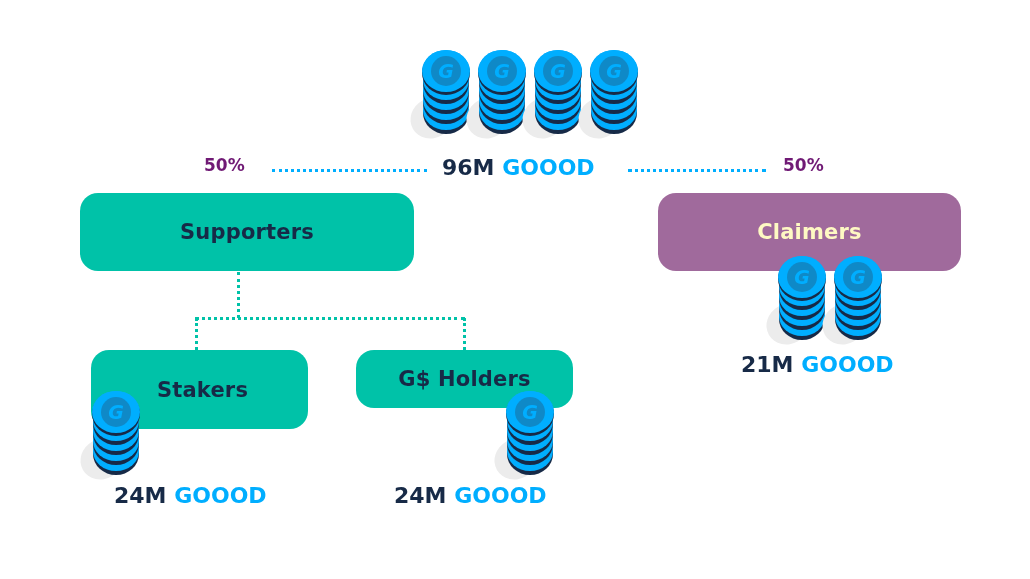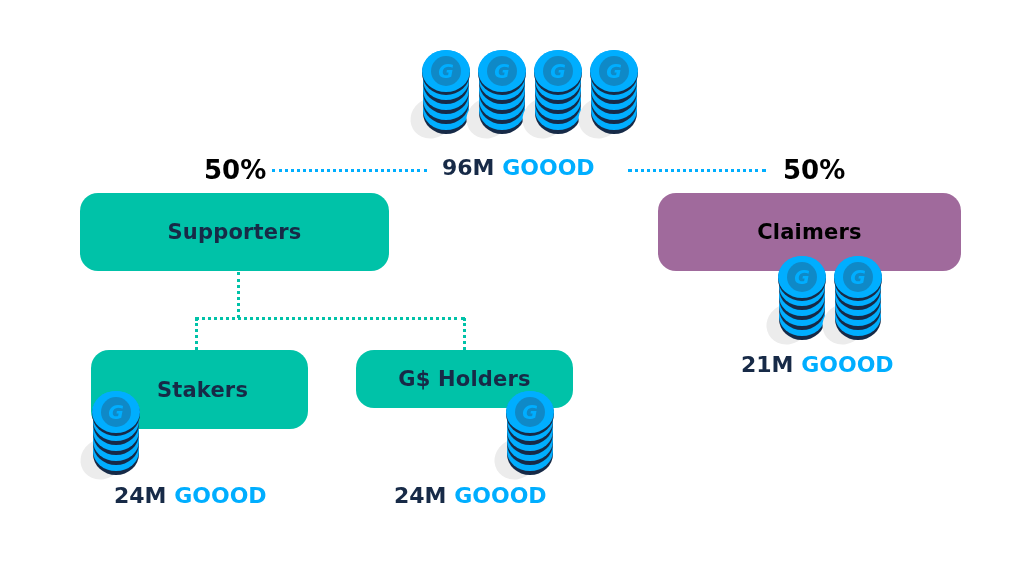--- a/index.html
+++ b/index.html
@@ -1,22 +1,22 @@
 <!DOCTYPE html>
 <html><head>
 <meta charset="utf-8">
 <style>
   html, body { margin: 0; padding: 0; background: #ffffff; }
   body { width: 1030px; height: 579px; position: relative; overflow: hidden;
          font-family: "DejaVu Sans", sans-serif; }
   .box { position: absolute; border-radius: 18px; display: flex; align-items: center;
          justify-content: center; font-weight: bold; font-size: 21px; letter-spacing: 0.2px; }
   .teal { background: #00c2a8; color: #172a47; }
-  .purple { background: #a06a9c; color: #000000; justify-content: center; }
-  .pct { position: absolute; font-weight: bold; font-size: 26px; color: #000000; }
+  .purple { background: #a06a9c; color: #fef9c3; justify-content: center; }
+  .pct { position: absolute; font-weight: bold; font-size: 17px; color: #701a75; }
   .amount { position: absolute; font-weight: bold; font-size: 22px; white-space: nowrap; }
   .amount .num { color: #172a47; }
   .amount .unit { color: #00aeff; }
   .dots-h { position: absolute; height: 0; border-top: 3px dotted; }
   .dots-v { position: absolute; width: 0; border-left: 3px dotted; }
   .blue-dots { border-color: #00aeff; }
   .teal-dots { border-color: #00c2a8; }
   svg.coins { position: absolute; overflow: visible; }
 </style>
 </head>
@@ -97,21 +97,21 @@
   <span class="num">96M</span>
   <span class="unit">GOOOD</span>
 </div>
 
 <div class="pct" style="left:204px;top:155px;">50%</div>
 <div class="pct" style="left:783px;top:155px;">50%</div>
 
 <div class="dots-h blue-dots" style="left:272px;top:169px;width:155px;"></div>
 <div class="dots-h blue-dots" style="left:628px;top:169px;width:138px;"></div>
 
-<div class="box teal" style="left:80px;top:193px;width:309px;height:78px;">
+<div class="box teal" style="left:80px;top:193px;width:334px;height:78px;">
   <span>Supporters</span>
 </div>
 
 <div class="dots-v teal-dots" style="left:237px;top:272px;height:46px;"></div>
 <div class="dots-h teal-dots" style="left:195px;top:317px;width:270px;"></div>
 <div class="dots-v teal-dots" style="left:195px;top:318px;height:32px;"></div>
 <div class="dots-v teal-dots" style="left:463px;top:318px;height:32px;"></div>
 
 <div class="box purple" style="left:658px;top:193px;width:303px;height:78px;">
   <span>Claimers</span>

